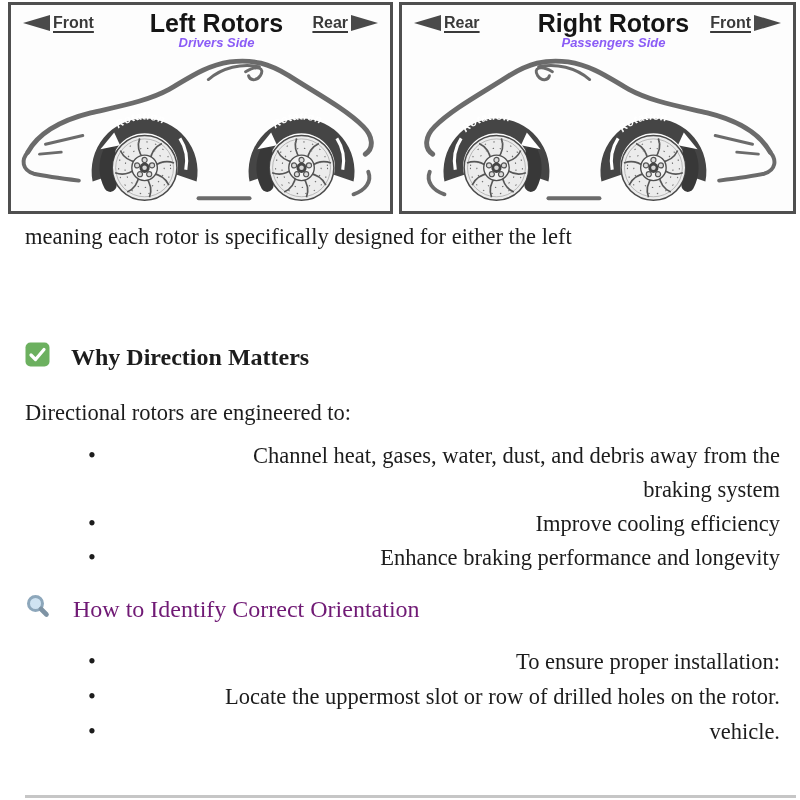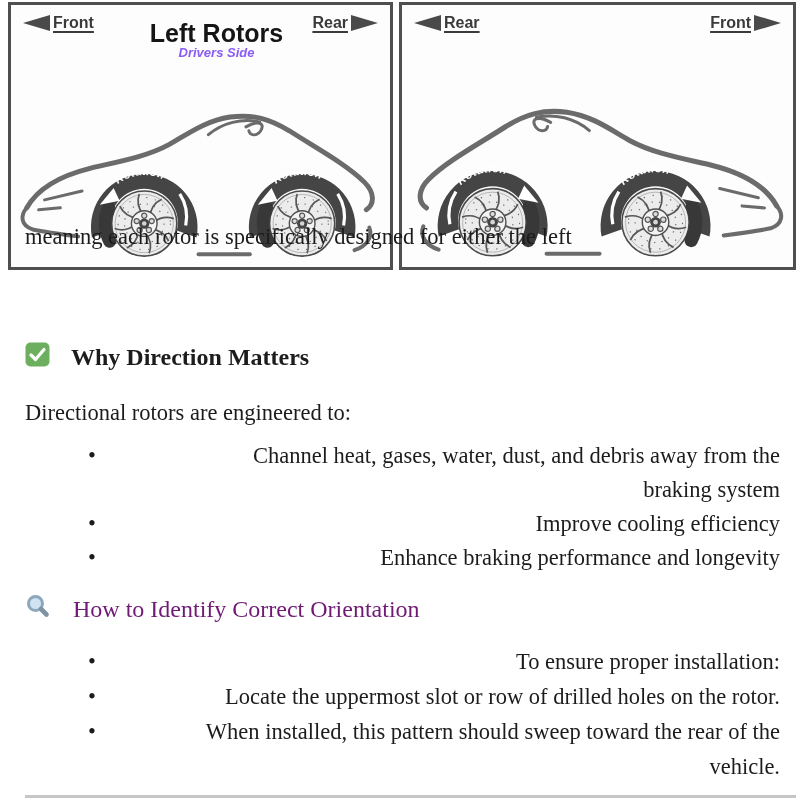--- a/index.html
+++ b/index.html
@@ -1,33 +1,33 @@
 <!DOCTYPE html>
 <html><head>
 <meta charset="utf-8">
 <style>
   html,body{margin:0;padding:0;}
   body{width:800px;height:800px;position:relative;background:#ffffff;overflow:hidden;
        font-family:"Liberation Serif", serif;color:#1c1c1c;}
 
   
-  .panel{position:absolute;top:2px;height:268px;background:#fdfdfd;
+  .panel{position:absolute;top:2px;height:212px;background:#fdfdfd;
          border:3px solid #4f4f4f;box-sizing:border-box;}
   .panel-left{left:8px;width:385px;}
   .panel-right{left:399px;width:397px;}
   .car-svg{position:absolute;left:0;bottom:0;width:100%;height:100%;}
   .dir-label{position:absolute;top:9px;display:flex;align-items:center;gap:3px;
              font-family:"Liberation Sans",sans-serif;font-weight:bold;font-size:16px;color:#3a3a3a;}
   .dir-label.dl-left{left:12px;}
   .dir-label.dl-right{right:12px;}
   .dir-text{text-decoration:underline;text-decoration-thickness:2px;text-underline-offset:3px;}
   .arr{width:0;height:0;display:inline-block;}
   .arr-left{border-right:27px solid #4a4a4a;border-top:8px solid transparent;border-bottom:8px solid transparent;}
   .arr-right{border-left:27px solid #4a4a4a;border-top:8px solid transparent;border-bottom:8px solid transparent;}
-  .titles{position:absolute;left:0;right:0;top:15px;text-align:center;line-height:1.05;padding-left:32px;}
+  .titles{position:absolute;left:0;right:0;top:5px;text-align:center;line-height:1.05;padding-left:32px;}
   .panel-title{font-family:"Liberation Sans",sans-serif;font-weight:bold;font-size:25px;color:#151515;}
   .panel-sub{font-family:"Liberation Sans",sans-serif;font-weight:bold;font-style:italic;font-size:13px;color:#8b5cf6;}
   .rot-text{font-family:"Liberation Sans",sans-serif;font-size:11px;font-weight:bold;
             font-style:italic;fill:#ffffff;letter-spacing:.5px;}
   .lug{fill:#dcdcdc;stroke:#555;stroke-width:1.2;}
 
   
   .block{position:absolute;left:25px;right:20px;}
   .para{font-size:22.5px;line-height:34px;}
   .para .pline{display:block;}
@@ -129,20 +129,24 @@
     <g transform="translate(384,0) scale(-1,1)">
         <use href="#car-scene"></use>
       </g>
     <use href="#rot-cw" transform="translate(89,160)"></use>
     <use href="#rot-cw" transform="translate(249,160)"></use>
   </svg>
   <div class="dir-label dl-left">
     <span class="arr arr-left"></span>
     <span class="dir-text">Rear</span>
   </div>
+  <div class="titles">
+    <div class="panel-title">Right Rotors</div>
+    <div class="panel-sub">Passengers Side</div>
+  </div>
   <div class="dir-label dl-right">
     <span class="dir-text">Front</span>
     <span class="arr arr-right"></span>
   </div>
 </div>
 
 <div class="block para" style="top:220px;">
   <span class="pline">meaning each rotor is specifically designed for either the left</span>
 </div>
 
@@ -184,18 +188,17 @@
 </div>
 
 <ul class="blist wide block" style="top:644px;">
   <li>
     <span class="bline">To ensure proper installation:</span>
   </li>
   <li>
     <span class="bline">Locate the uppermost slot or row of drilled holes on the rotor.</span>
   </li>
   <li>
-    <span class="bline">When installed, this pattern should sweep toward the rear of the</span>
     <span class="bline">vehicle.</span>
   </li>
 </ul>
 
 <div class="bottom-rule"></div>
 
 </body></html>

